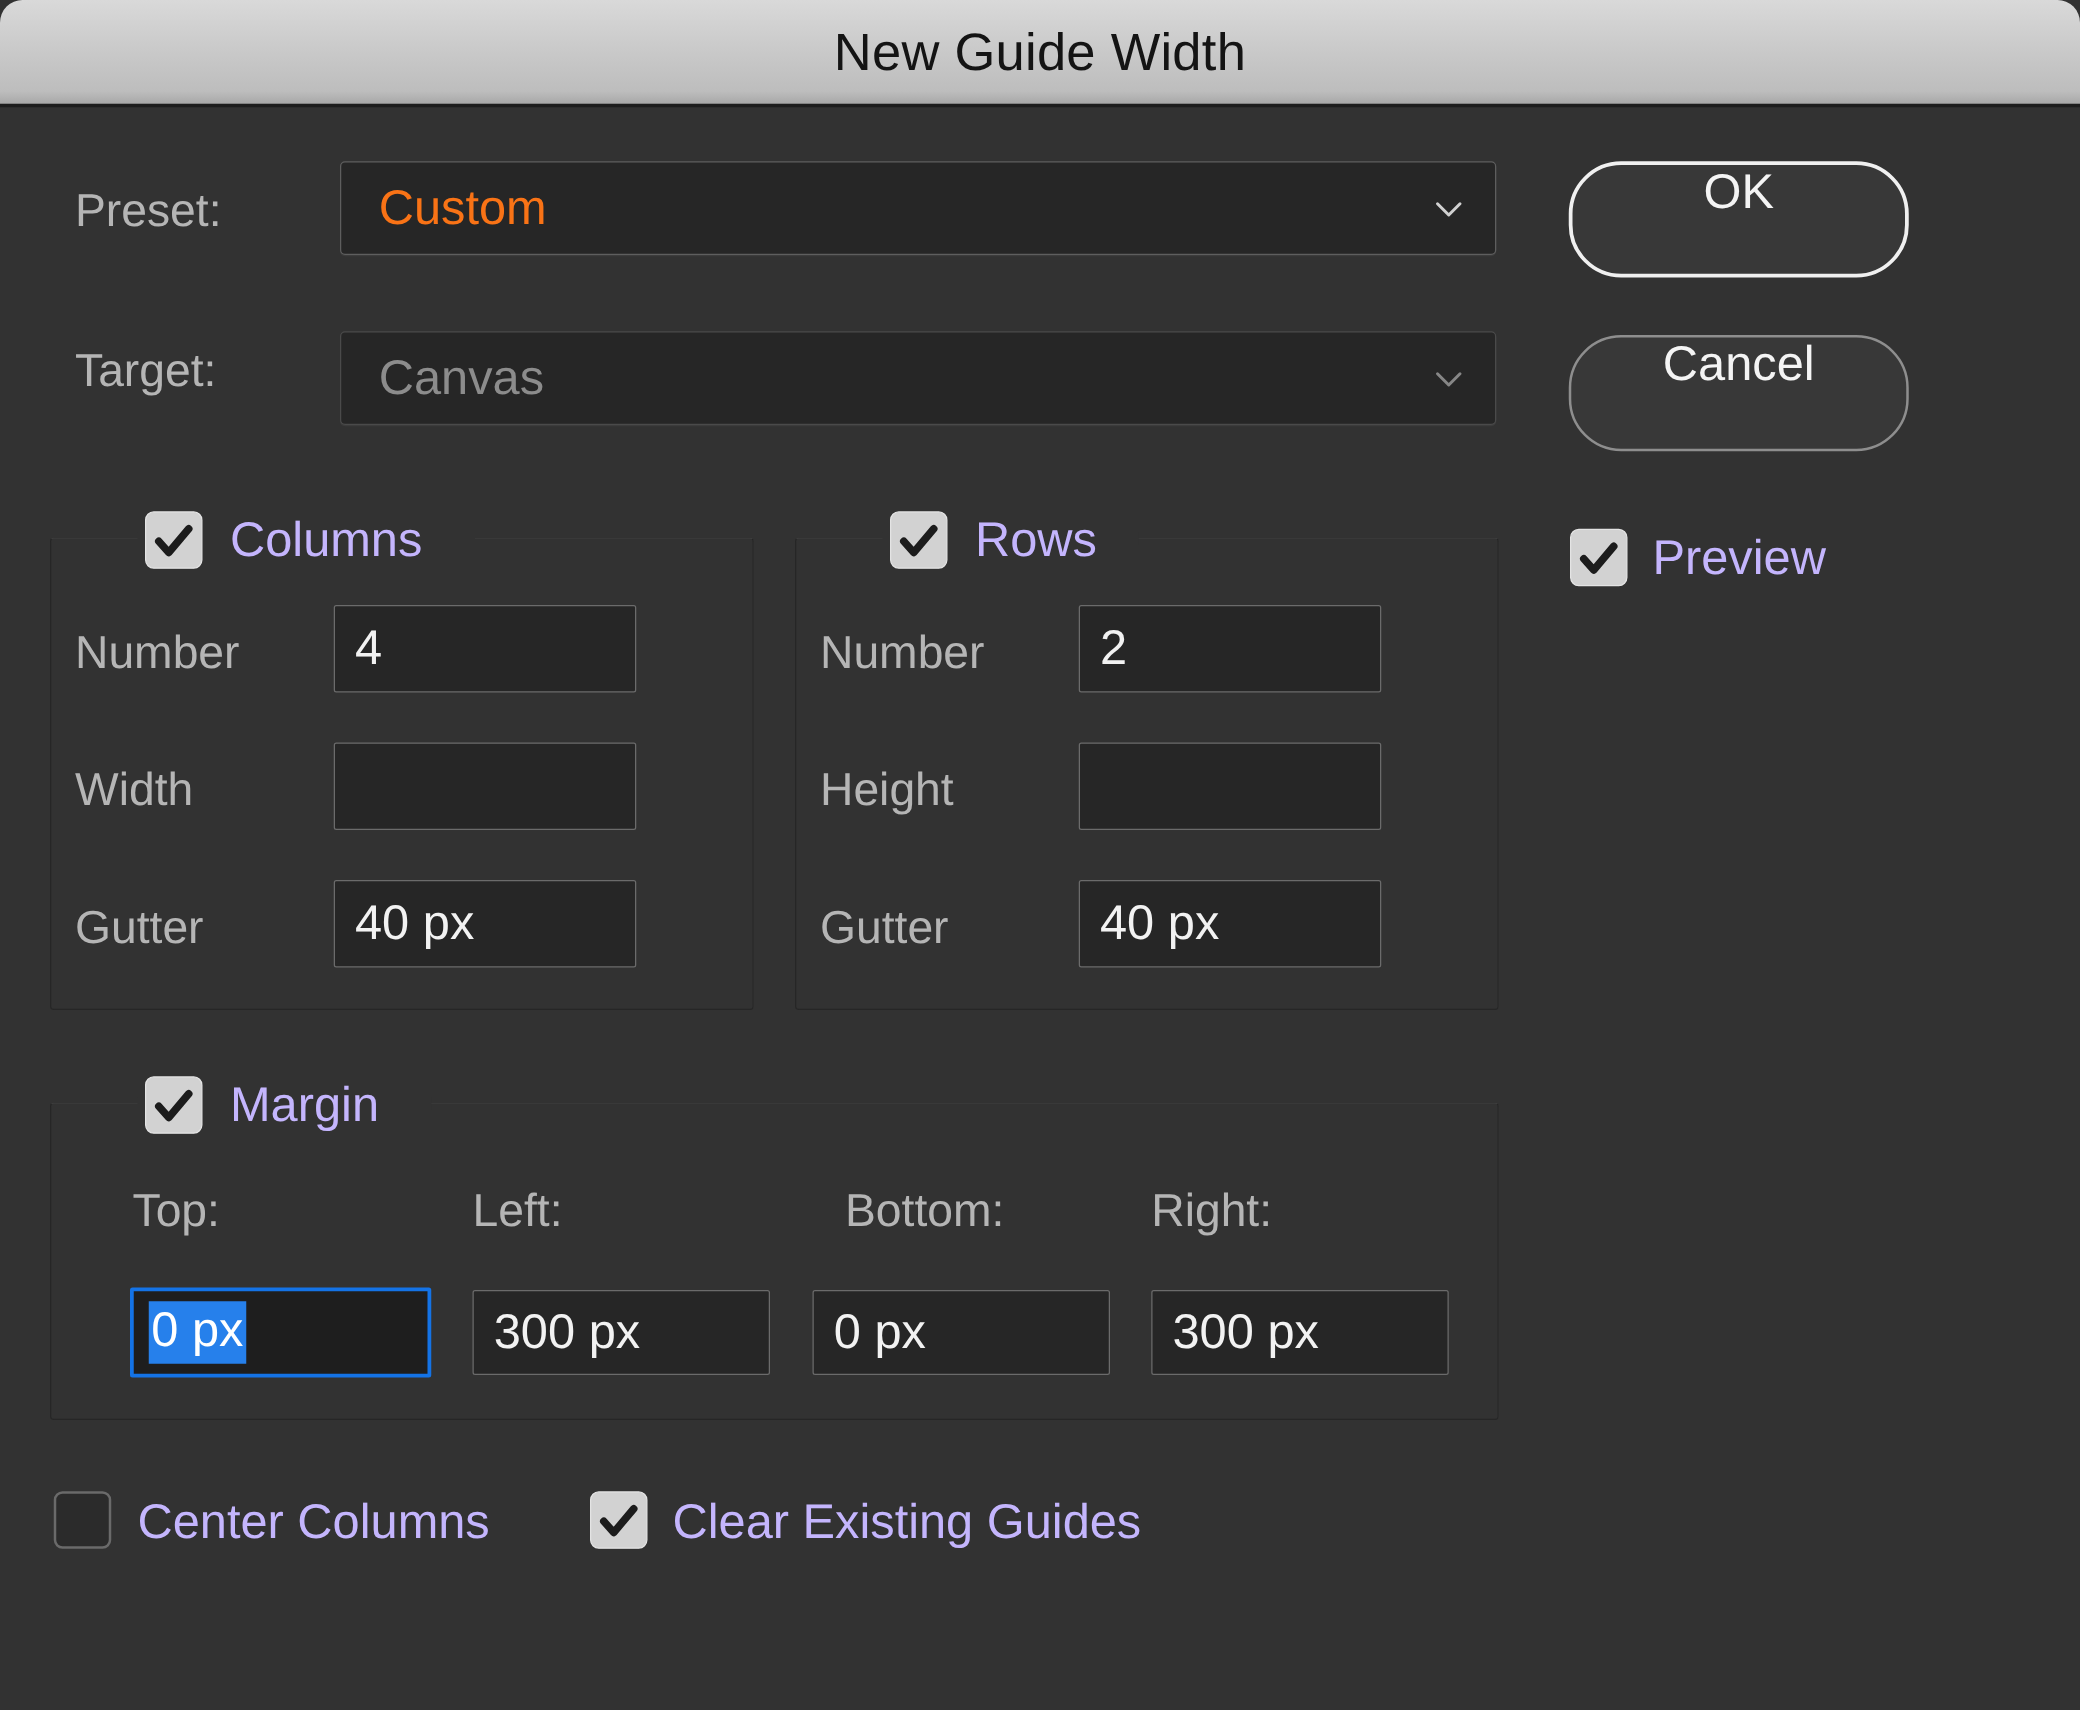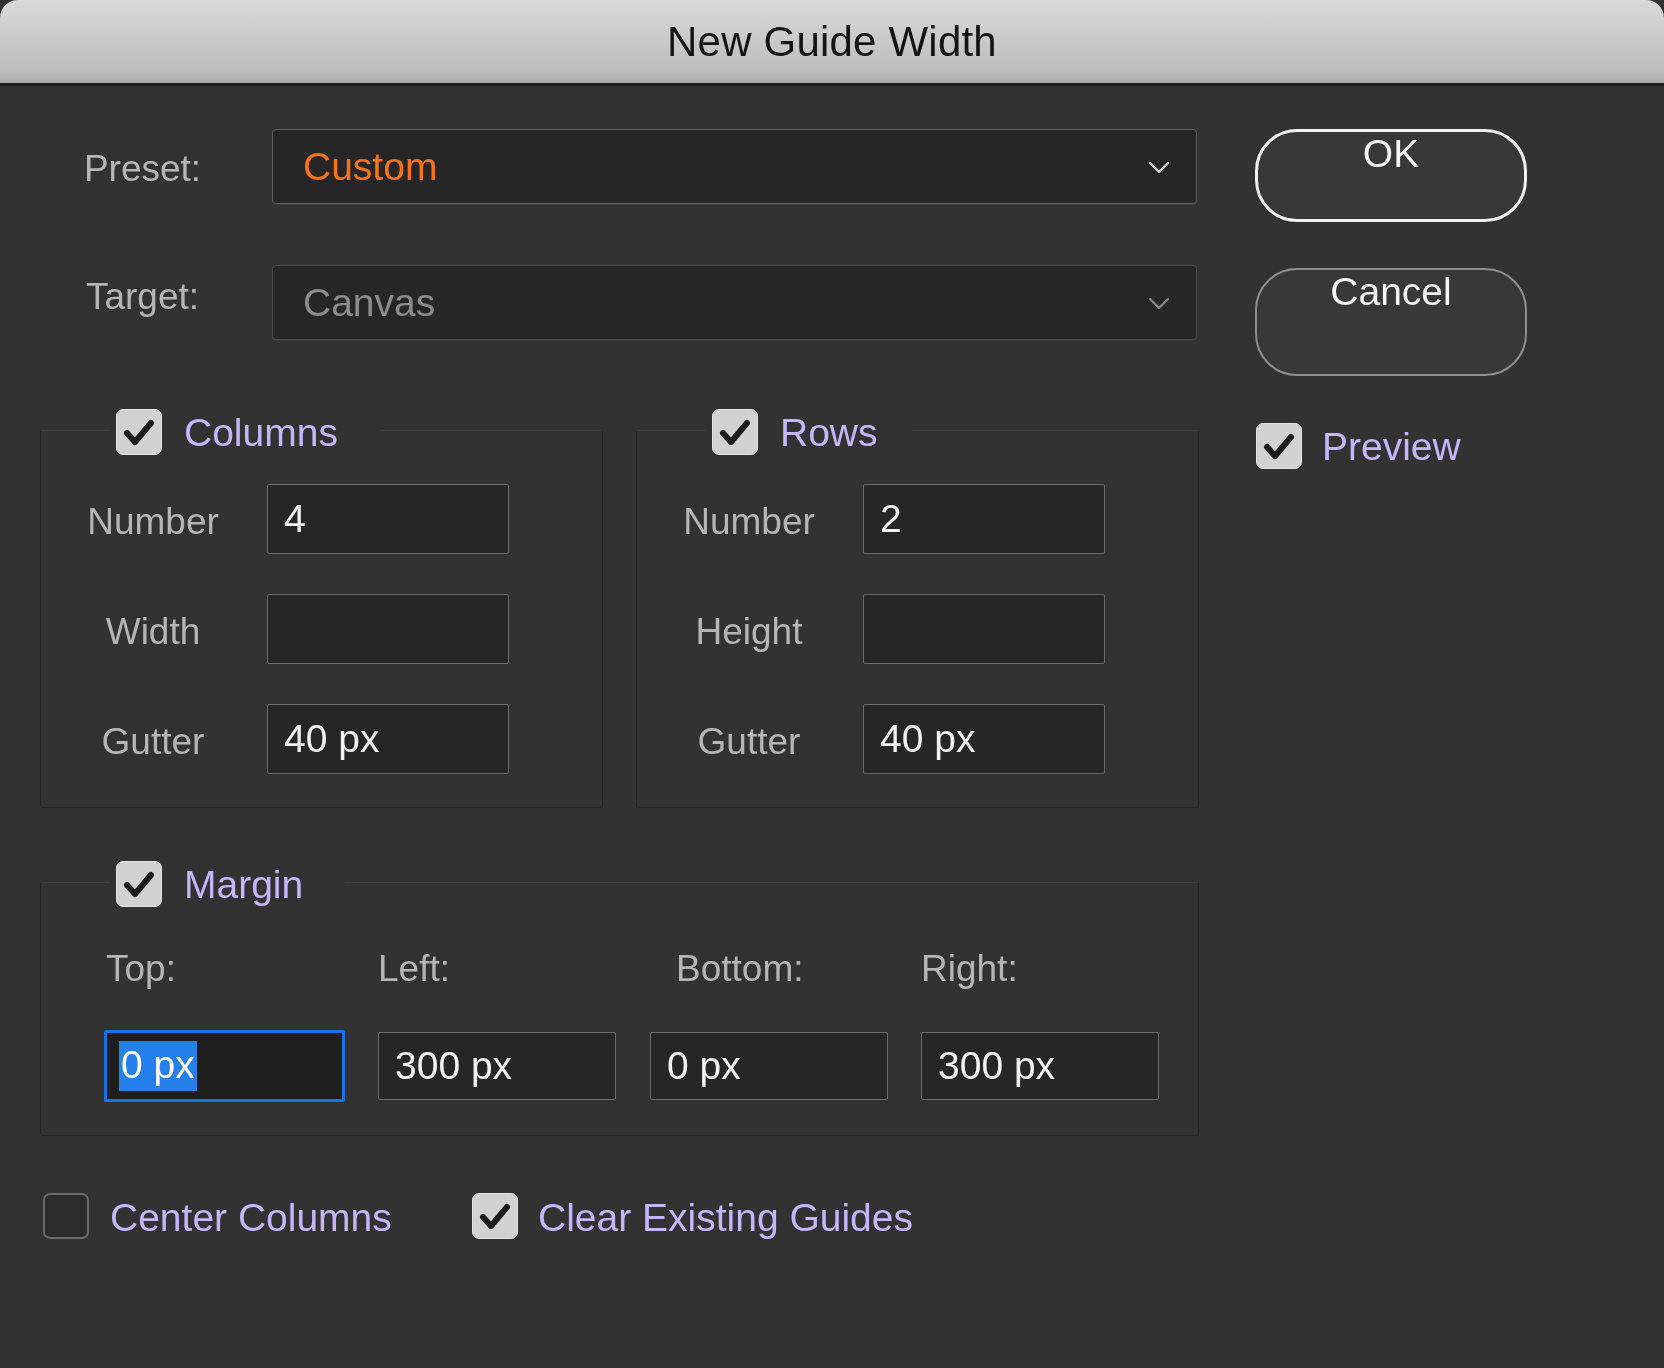--- a/index.html
+++ b/index.html
@@ -168,21 +168,21 @@
     padding: 2px 2px 4px 2px;
     left: 12px;
   }
 
   .fld-label {
     position: absolute;
     color: #b5b5b5;
     font-size: 37px;
     white-space: nowrap;
   }
-  .fld-label.right { text-align: center; }
+  .fld-label.right { text-align: left; }
 </style>
 </head>
 <body>
 
 <div class="dialog">
 
   <div class="titlebar">
     <div class="titlebar-text">New Guide Width</div>
   </div>
 
@@ -205,21 +205,21 @@
       <svg width="26" height="26" viewBox="0 0 26 26">
         <polyline points="4,9 13,18 22,9" fill="none" stroke="#868686" stroke-width="2.4" stroke-linecap="round" stroke-linejoin="round"></polyline>
       </svg>
     </span>
   </div>
 
   <div class="pbtn default" style="left:1255px; top:129px; width:272px; height:93px;">
     <span>OK</span>
   </div>
 
-  <div class="pbtn normal" style="left:1255px; top:268px; width:272px; height:108px;">
+  <div class="pbtn normal" style="left:1255px; top:268px; width:272px; height:93px;">
     <span>Cancel</span>
   </div>
 
   <div class="cb on" style="left:1256px; top:423px;">
     <svg width="44" height="44" viewBox="0 0 44 44">
       <polyline points="10,23 18,32 34,13" fill="none" stroke="#1c1c1c" stroke-width="6" stroke-linecap="round" stroke-linejoin="round"></polyline>
     </svg>
   </div>
   <div class="cb-label" style="left:1322px; top:425px;">Preview</div>
 

